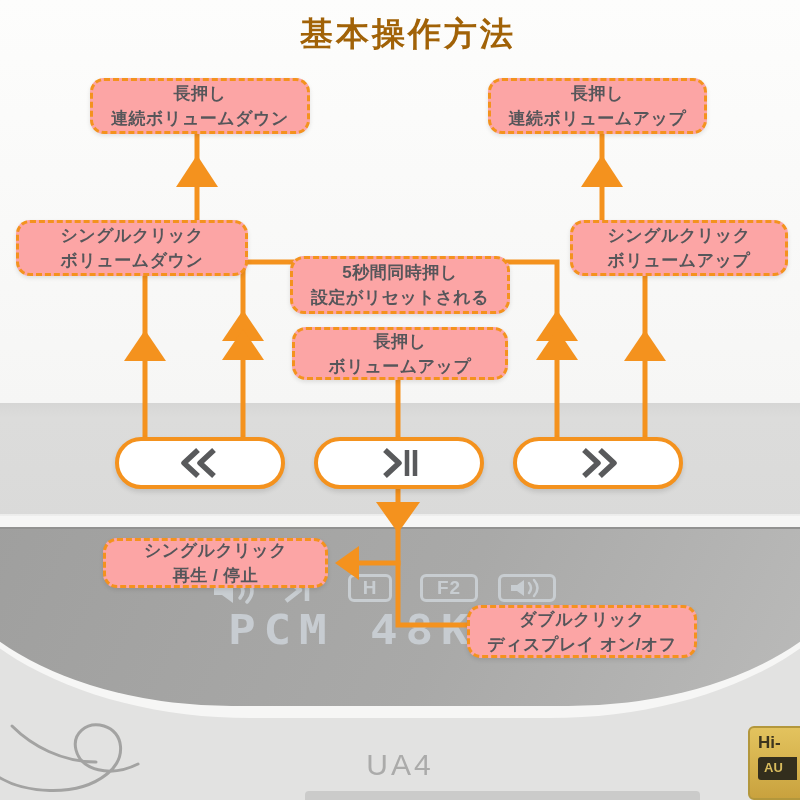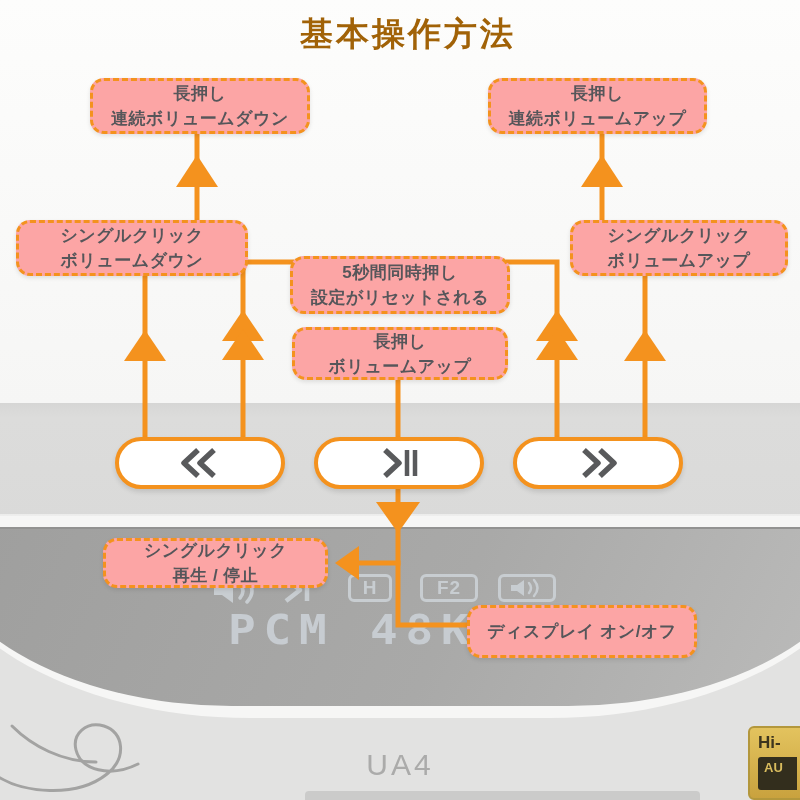--- a/index.html
+++ b/index.html
@@ -38,21 +38,21 @@
   
   #model{position:absolute;left:0;top:748px;width:800px;text-align:center;
          font-size:30px;letter-spacing:3px;color:#ababaa;z-index:2;}
   #brand-logo{position:absolute;left:-8px;top:712px;z-index:2;}
   #hires{position:absolute;left:748px;top:726px;width:64px;height:74px;
          background:linear-gradient(#e3c35e,#c9a23e);border:2px solid #b3973c;
          border-radius:6px 0 0 6px;box-sizing:border-box;z-index:2;
          display:flex;flex-direction:column;align-items:flex-start;padding:6px 0 0 8px;}
   #hires .hi{font-weight:bold;font-size:17px;color:#3d351e;line-height:18px;}
   #hires .au{margin-top:5px;background:#332e1d;color:#d9bc5e;font-weight:bold;
-         font-size:13px;padding:3px 14px 15px 6px;border-radius:3px 0 0 3px;}
+         font-size:13px;padding:3px 14px 5px 6px;border-radius:3px 0 0 3px;}
   #bottom-bar{position:absolute;left:305px;top:791px;width:395px;height:9px;
          background:#c7c7c6;border-radius:4px 4px 0 0;opacity:.85;z-index:2;}
   
   #connectors{position:absolute;left:0;top:0;z-index:3;pointer-events:none;}
   
   .pill{position:absolute;top:437px;width:170px;height:52px;background:#fff;
         border:4px solid #F4921E;border-radius:28px;box-sizing:border-box;
         display:flex;align-items:center;justify-content:center;z-index:4;
         box-shadow:0 3px 5px rgba(0,0,0,0.12);}
   #btn-prev{left:115px;} #btn-play{left:314px;} #btn-next{left:513px;}
@@ -189,18 +189,19 @@
   </div>
   <div id="co-func" class="callout">
     <span>長押し</span>
     <span>ボリュームアップ</span>
   </div>
   <div id="co-play" class="callout">
     <span>シングルクリック</span>
     <span>再生 / 停止</span>
   </div>
   <div id="co-disp" class="callout">
+    <span>ダブルクリック</span>
     <span>ディスプレイ オン/オフ</span>
   </div>
 
   <div id="title">基本操作方法</div>
 
 </div>
 
 </body></html>

